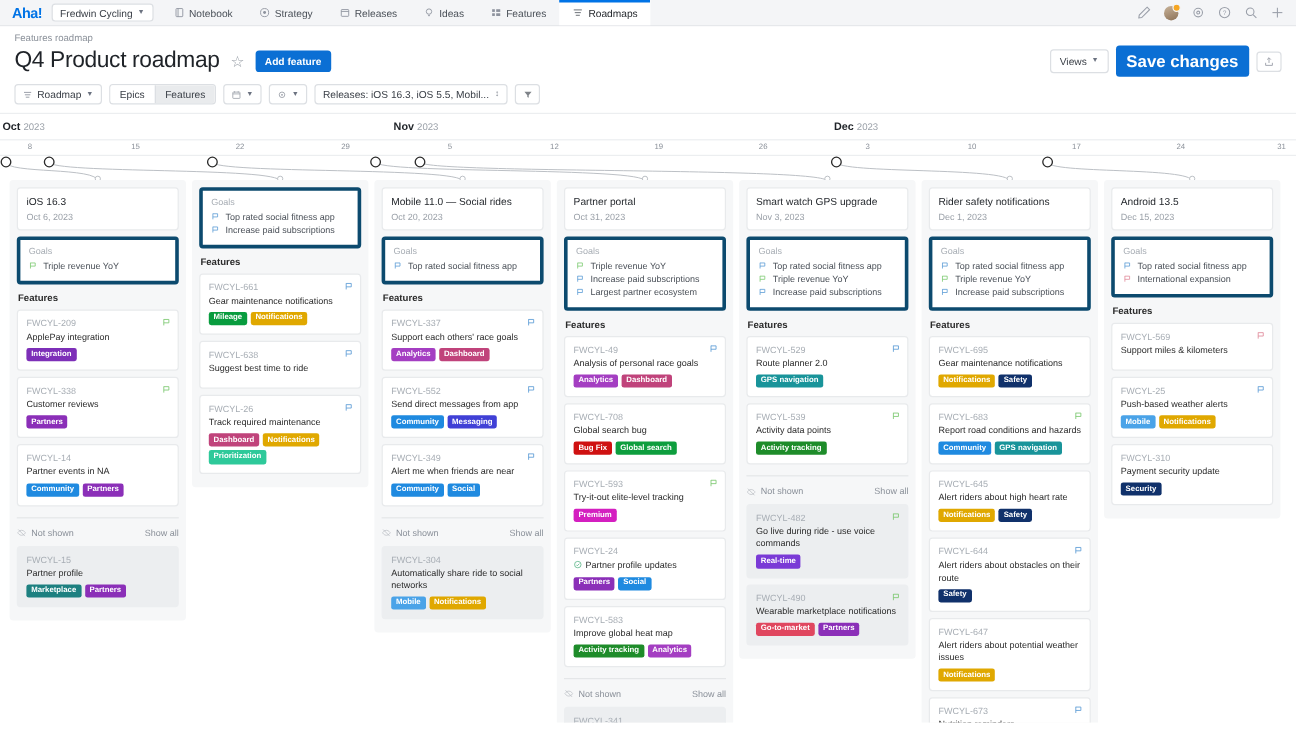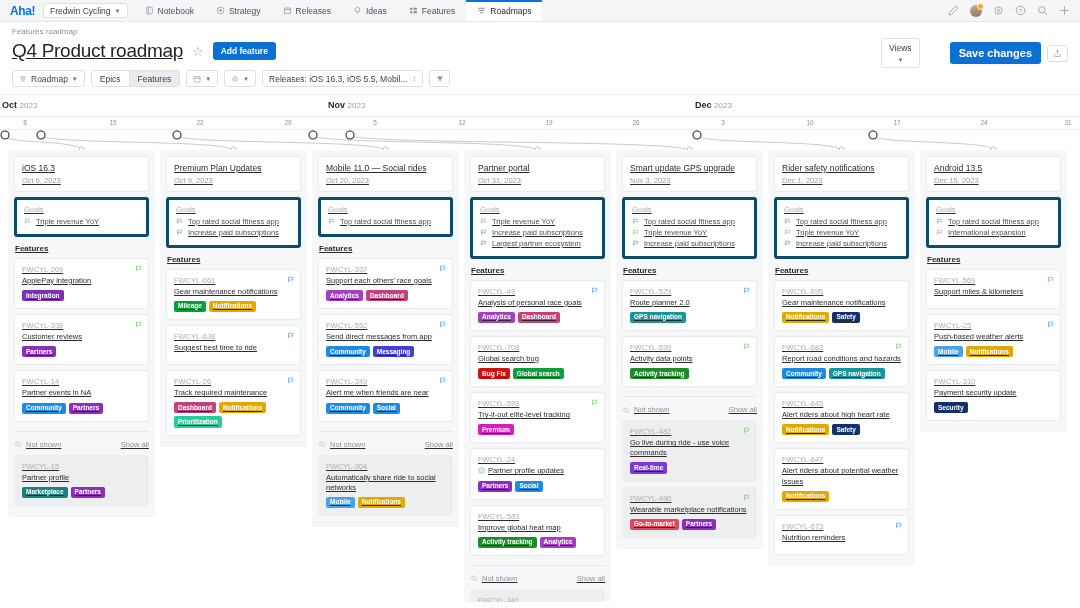--- a/index.html
+++ b/index.html
@@ -58,41 +58,40 @@
   .avatar::after {
     content:""; position:absolute; right:-2px; top:-2px;
     width:5px; height:5px; border-radius:50%; background:#f5a623;
     border: 1px solid #f4f5f7;
   }
 
   
   .page-head { padding: 5px 12px 0 12px; position: relative; background:#fff; }
   .breadcrumb { font-size: 8px; color: #8a9099; margin-bottom: 4px; }
   .title-row { display: flex; align-items: center; gap: 9px; }
-  .page-title { font-size: 19px; font-weight: 400; color: #1f2328; letter-spacing: -0.3px; text-decoration: underline; }
+  .page-title { font-size: 19px; font-weight: 400; color: #1f2328; letter-spacing: -0.3px; }
   .star { font-size: 13px; color: #9aa0a8; cursor: pointer; line-height: 1; }
   .add-feature {
     background: #0b6fd4; color: #fff; border: none; border-radius: 3px;
     font-size: 8.5px; font-weight: bold; padding: 4px 8px; cursor: pointer;
     font-family: inherit;
   }
   .head-right {
     position: absolute; right: 12px; top: 16px;
     display: flex; align-items: center; gap: 6px;
   }
   .views-btn {
     border: 1px solid #dcdfe3; background: #fff; border-radius: 3px;
     font-size: 8.5px; color: #3b4048; padding: 4px 7px; cursor: pointer;
-    display: flex; align-items: center; gap: 4px; font-family: inherit; flex-direction: column;
+    display: flex; align-items: center; gap: 4px; font-family: inherit;
   }
   .save-btn {
     background: #0b6fd4; color: #fff; border: none; border-radius: 3px;
-    font-size: 11px; font-weight: bold; padding: 5px 9px; cursor: pointer;
+    font-size: 14px; font-weight: bold; padding: 5px 9px; cursor: pointer;
     font-family: inherit;
-    margin-left: 24px;
   }
   .share-btn {
     border: 1px solid #dcdfe3; background: #fff; border-radius: 3px;
     width: 21px; height: 17px; display:flex; align-items:center; justify-content:center;
     cursor:pointer;
   }
   .share-btn svg { width: 9px; height: 9px; opacity:.7 }
 
   
   .toolbar {
@@ -127,21 +126,20 @@
   .month span { color: #9aa0a8; font-weight: normal; font-size: 8px; }
   .days { height: 13px; position: relative; border-bottom: 1px solid #eceef0; }
   .day { position: absolute; top: 2px; font-size: 6.5px; color: #8a9099; transform: translateX(-50%); }
   .markers { position: absolute; left:0; top: 0; width: 100%; height: 56px; pointer-events:none; }
 
   
   .board {
     display: flex; align-items: flex-start;
     padding: 0 8px; gap: 5px; height: 452px; overflow: hidden;
     position: relative;
-    text-decoration: underline;
   }
   .col { width: 147px; flex: 0 0 147px; }
   .col-inner { background: #f6f7f8; border-radius: 3px; padding: 6px; }
   .rel-card {
     background: #fff; border: 1px solid #e8eaec; border-radius: 3px;
     padding: 6px 7px; margin-bottom: 5px;
   }
   .rel-name { font-size: 8.5px; color: #1f2328; margin-bottom: 3px; }
   .rel-date { font-size: 7.5px; color: #9aa0a8; }
   .goals-card {
@@ -461,24 +459,20 @@
             <div class="tags">
               <span class="tag" style="background:#1d8080">Marketplace</span>
               <span class="tag" style="background:#8b2fb8">Partners</span>
             </div>
           </div>
         </div>
       </div>
     </div>
     <div class="col">
       <div class="col-inner">
-        <div class="rel-card">
-          <div class="rel-name">Premium Plan Updates</div>
-          <div class="rel-date">Oct 9, 2023</div>
-        </div>
         <div class="goals-card">
           <div class="goals-label">Goals</div>
           <div class="goal-row">
             <span class="flag">
               <svg viewBox="0 0 16 16">
                 <path d="M3.2 2.2v11M3.2 2.6h9v6h-9" fill="none" stroke="#5b9bd5" stroke-width="1.5"></path>
               </svg>
             </span>
             <span>Top rated social fitness app</span>
           </div>
@@ -708,21 +702,21 @@
           </div>
           <div class="feat-card ghost">
             <div class="feat-id">FWCYL-341</div>
           </div>
         </div>
       </div>
     </div>
     <div class="col">
       <div class="col-inner">
         <div class="rel-card">
-          <div class="rel-name">Smart update GPS upgrade</div>
+          <div class="rel-name">Smart watch GPS upgrade</div>
           <div class="rel-date">Nov 3, 2023</div>
         </div>
         <div class="goals-card">
           <div class="goals-label">Goals</div>
           <div class="goal-row">
             <span class="flag">
               <svg viewBox="0 0 16 16">
                 <path d="M3.2 2.2v11M3.2 2.6h9v6h-9" fill="none" stroke="#5b9bd5" stroke-width="1.5"></path>
               </svg>
             </span>
@@ -866,20 +860,32 @@
         </div>
         <div class="feat-card">
           <div class="feat-id">FWCYL-645</div>
           <div class="feat-name"><span>Alert riders about high heart rate</span></div>
           <div class="tags">
             <span class="tag" style="background:#e0a800">Notifications</span>
             <span class="tag" style="background:#10316b">Safety</span>
           </div>
         </div>
         <div class="feat-card">
+          <span class="cflag">
+            <svg viewBox="0 0 16 16">
+              <path d="M3.2 2.2v11M3.2 2.6h9v6h-9" fill="none" stroke="#5b9bd5" stroke-width="1.5"></path>
+            </svg>
+          </span>
+          <div class="feat-id">FWCYL-644</div>
+          <div class="feat-name"><span>Alert riders about obstacles on their route</span></div>
+          <div class="tags">
+            <span class="tag" style="background:#10316b">Safety</span>
+          </div>
+        </div>
+        <div class="feat-card">
           <div class="feat-id">FWCYL-647</div>
           <div class="feat-name"><span>Alert riders about potential weather issues</span></div>
           <div class="tags">
             <span class="tag" style="background:#e0a800">Notifications</span>
           </div>
         </div>
         <div class="feat-card">
           <span class="cflag">
             <svg viewBox="0 0 16 16">
               <path d="M3.2 2.2v11M3.2 2.6h9v6h-9" fill="none" stroke="#5b9bd5" stroke-width="1.5"></path>

